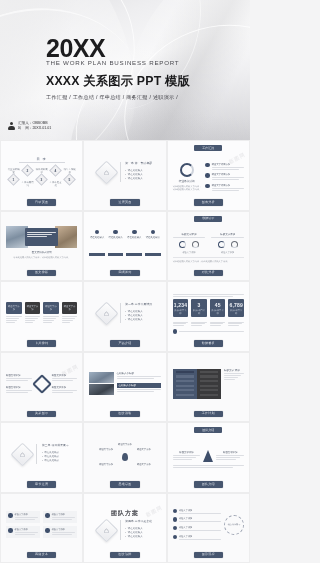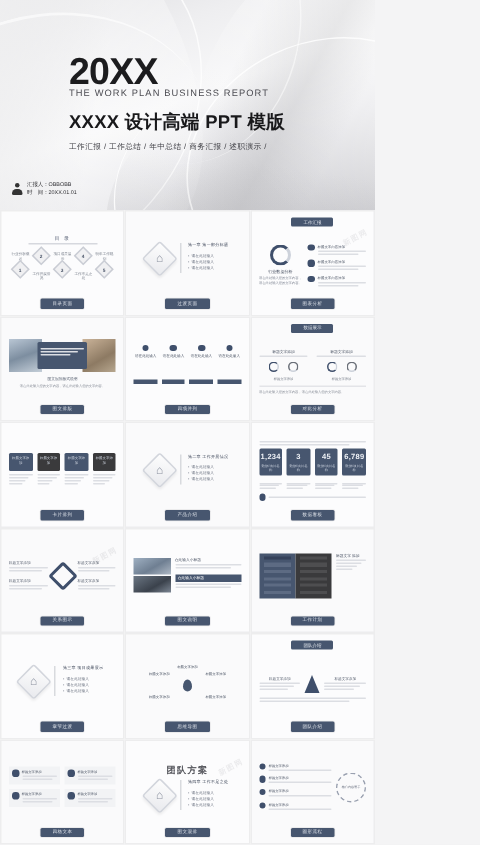--- a/index.html
+++ b/index.html
@@ -195,21 +195,21 @@
   <div class="swoosh sw4"></div>
   <div class="swoosh sw5"></div>
   <div class="swoosh sw6"></div>
   <div class="swoosh sw7"></div>
 
   <div id="hero-text">
     <div id="hero-row1">
       <div id="year">20XX</div>
       <div id="eyebrow">THE WORK PLAN BUSINESS REPORT</div>
     </div>
-    <div id="maintitle">XXXX 设计高端 PPT 模版</div>
+    <div id="maintitle">XXXX 关系图示 PPT 模版</div>
     <div id="subtitle">工作汇报 / 工作总结 / 年中总结 / 商务汇报 / 述职演示 /</div>
   </div>
 
   <div id="hero-meta">
     <div class="person-ico"></div>
     <div class="meta-lines">
       <div>汇报人：OBBOBB</div>
       <div>时　间：20XX.01.01</div>
     </div>
   </div>

